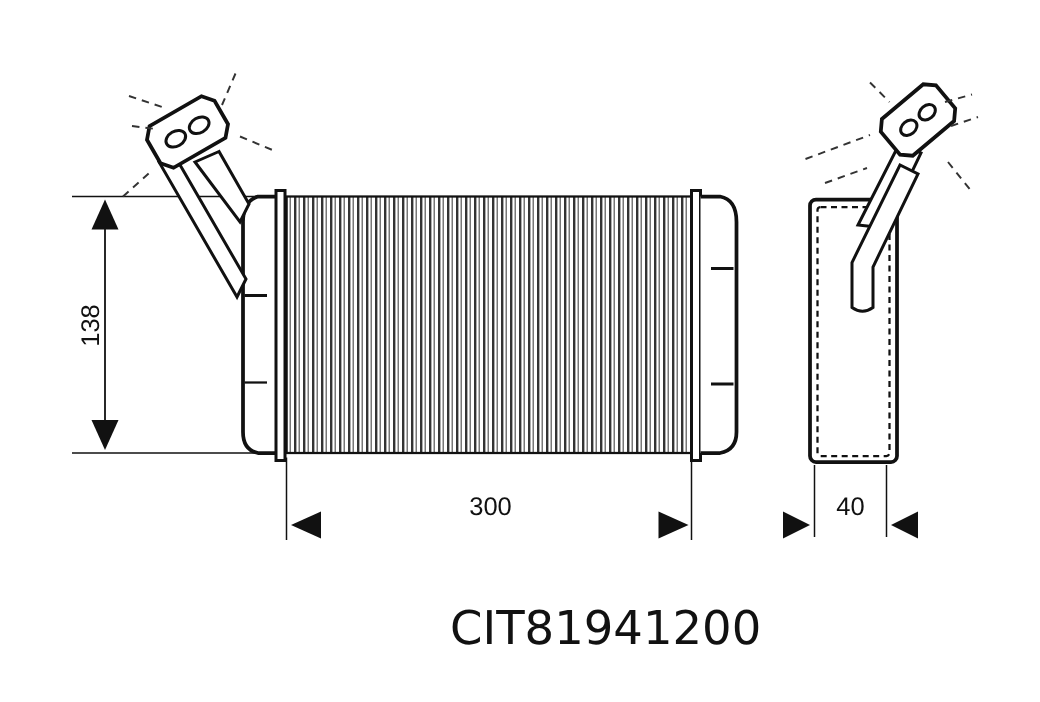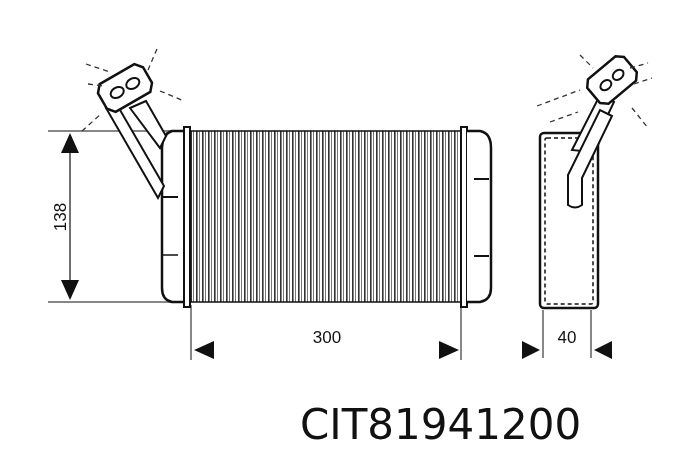--- a/index.html
+++ b/index.html
@@ -1,19 +1,19 @@
 <!DOCTYPE html>
 <html><head>
 <meta charset="utf-8">
 <style>
   html,body{margin:0;padding:0;background:#fff;}
   body{width:693px;height:468px;position:relative;overflow:hidden;font-family:"DejaVu Sans",sans-serif;}
   svg{position:absolute;left:0;top:0;}
   .dim{font-family:"Liberation Sans",sans-serif;font-size:17px;fill:#111;}
-  .part{position:absolute;left:300px;top:404px;font-family:"DejaVu Sans",sans-serif;font-size:42px;color:#111;letter-spacing:0px;line-height:1;}
+  .part{position:absolute;left:300px;top:404px;font-family:"DejaVu Sans",sans-serif;font-size:31px;color:#111;letter-spacing:0px;line-height:1;}
 </style>
 </head>
 <body>
 
 <svg width="693" height="468" viewBox="0 0 693 468">
   <defs>
     <pattern id="fins" x="190" y="0" width="6" height="10" patternUnits="userSpaceOnUse">
       <rect x="0" y="0" width="6" height="10" fill="#fff"></rect>
       <rect x="0" y="0" width="1.6" height="10" fill="#333"></rect>
       <rect x="3" y="0" width="1" height="10" fill="#777"></rect>

